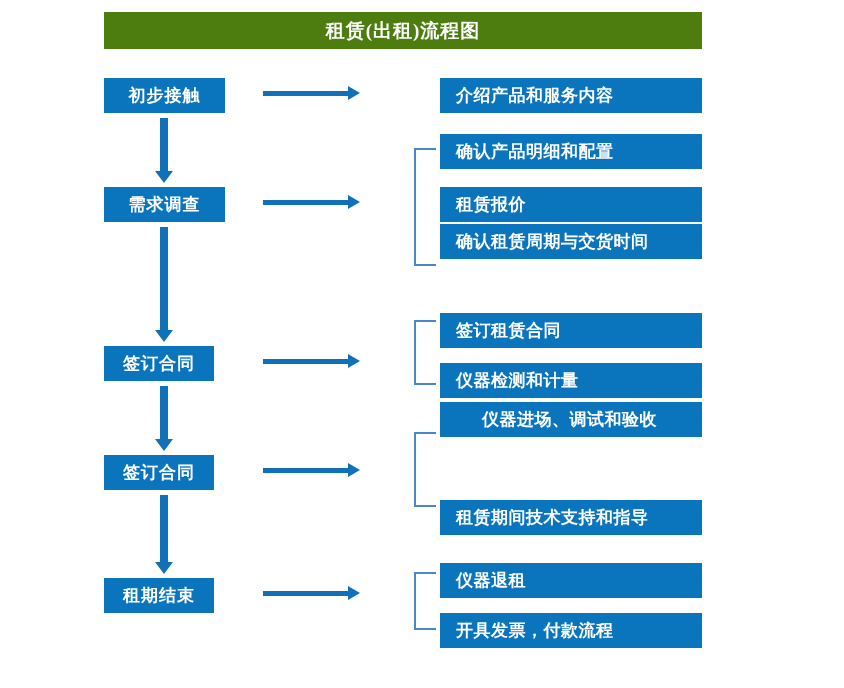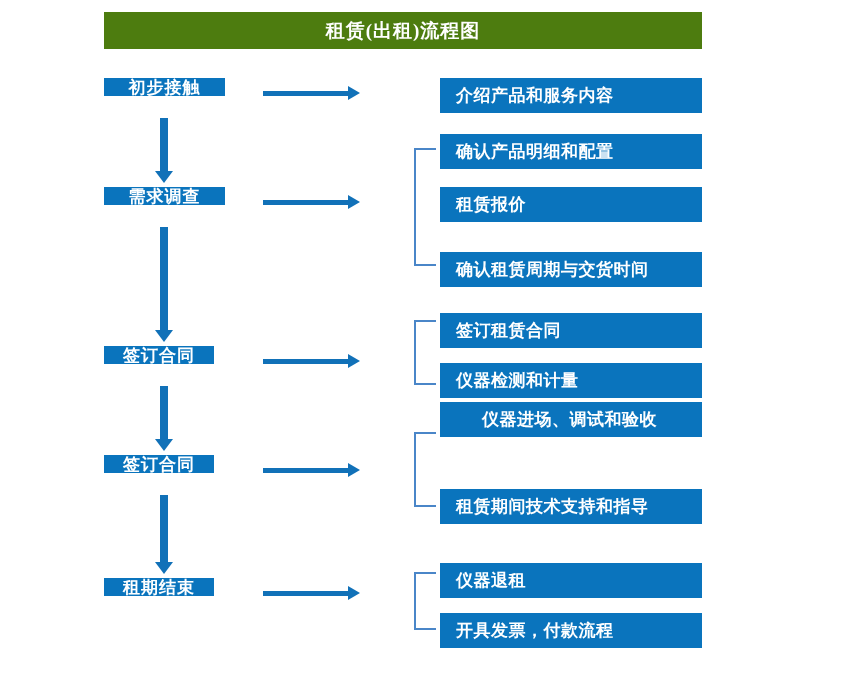--- a/index.html
+++ b/index.html
@@ -29,21 +29,21 @@
     font-weight: bold;
     display: flex;
     align-items: center;
     justify-content: center;
     letter-spacing: 1px;
   }
 
   
   .stage-box {
     position: absolute;
-    height: 18px;
+    height: 35px;
     background: #0a74bd;
     color: #ffffff;
     font-size: 17px;
     font-weight: bold;
     display: flex;
     align-items: center;
     justify-content: center;
     letter-spacing: 1px;
     box-sizing: border-box;
     padding: 0 10px;
@@ -176,21 +176,21 @@
   </div>
 
   <div class="bracket" style="left:414px; top:148px; height:118px;"></div>
   <div class="bracket" style="left:414px; top:320px; height:65px;"></div>
   <div class="bracket" style="left:414px; top:432px; height:75px;"></div>
   <div class="bracket" style="left:414px; top:572px; height:58px;"></div>
 
   <div class="detail-box" style="top:78px;">介绍产品和服务内容</div>
   <div class="detail-box" style="top:134px;">确认产品明细和配置</div>
   <div class="detail-box" style="top:187px;font-family:Liberation Mono, monospace;">租赁报价</div>
-  <div class="detail-box" style="top:252px;">确认租赁周期与交货时间</div>
+  <div class="detail-box" style="top:224px;">确认租赁周期与交货时间</div>
   <div class="detail-box" style="top:313px;">签订租赁合同</div>
   <div class="detail-box" style="top:363px;">仪器检测和计量</div>
   <div class="detail-box" style="top:402px;padding-left:42px;">仪器进场、调试和验收</div>
-  <div class="detail-box" style="top:489px;">租赁期间技术支持和指导</div>
+  <div class="detail-box" style="top:500px;">租赁期间技术支持和指导</div>
   <div class="detail-box" style="top:563px;">仪器退租</div>
   <div class="detail-box" style="top:613px;">开具发票，付款流程</div>
 
 </div>
 
 </body></html>

